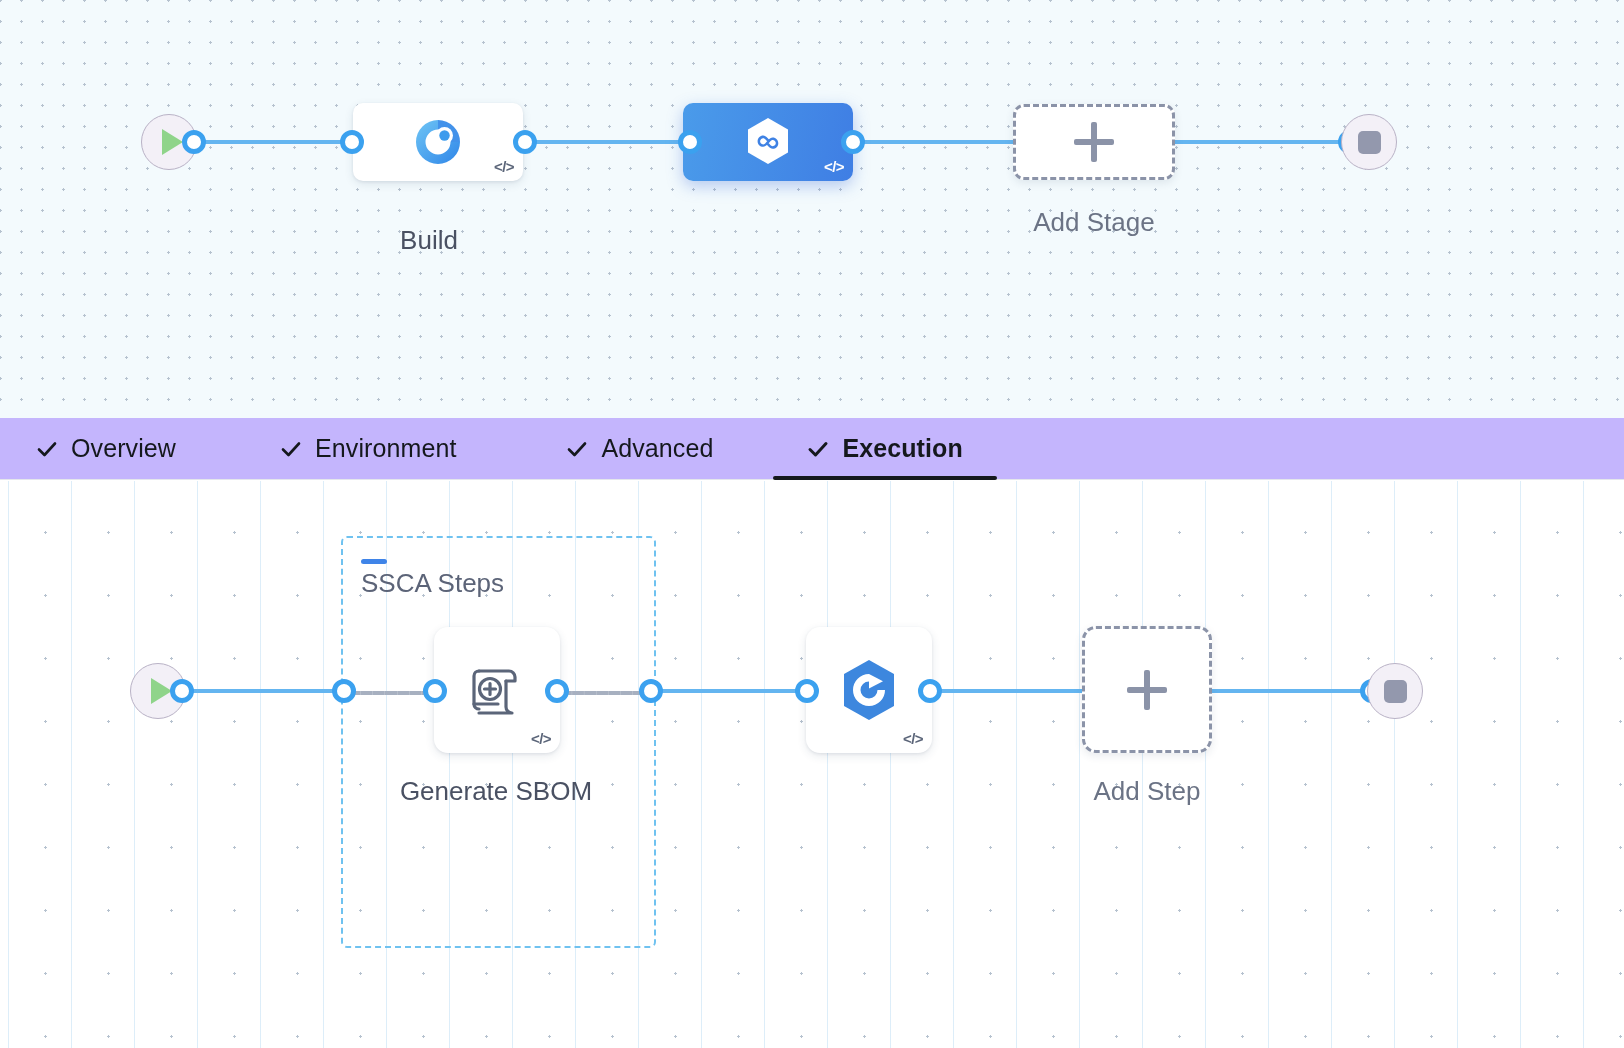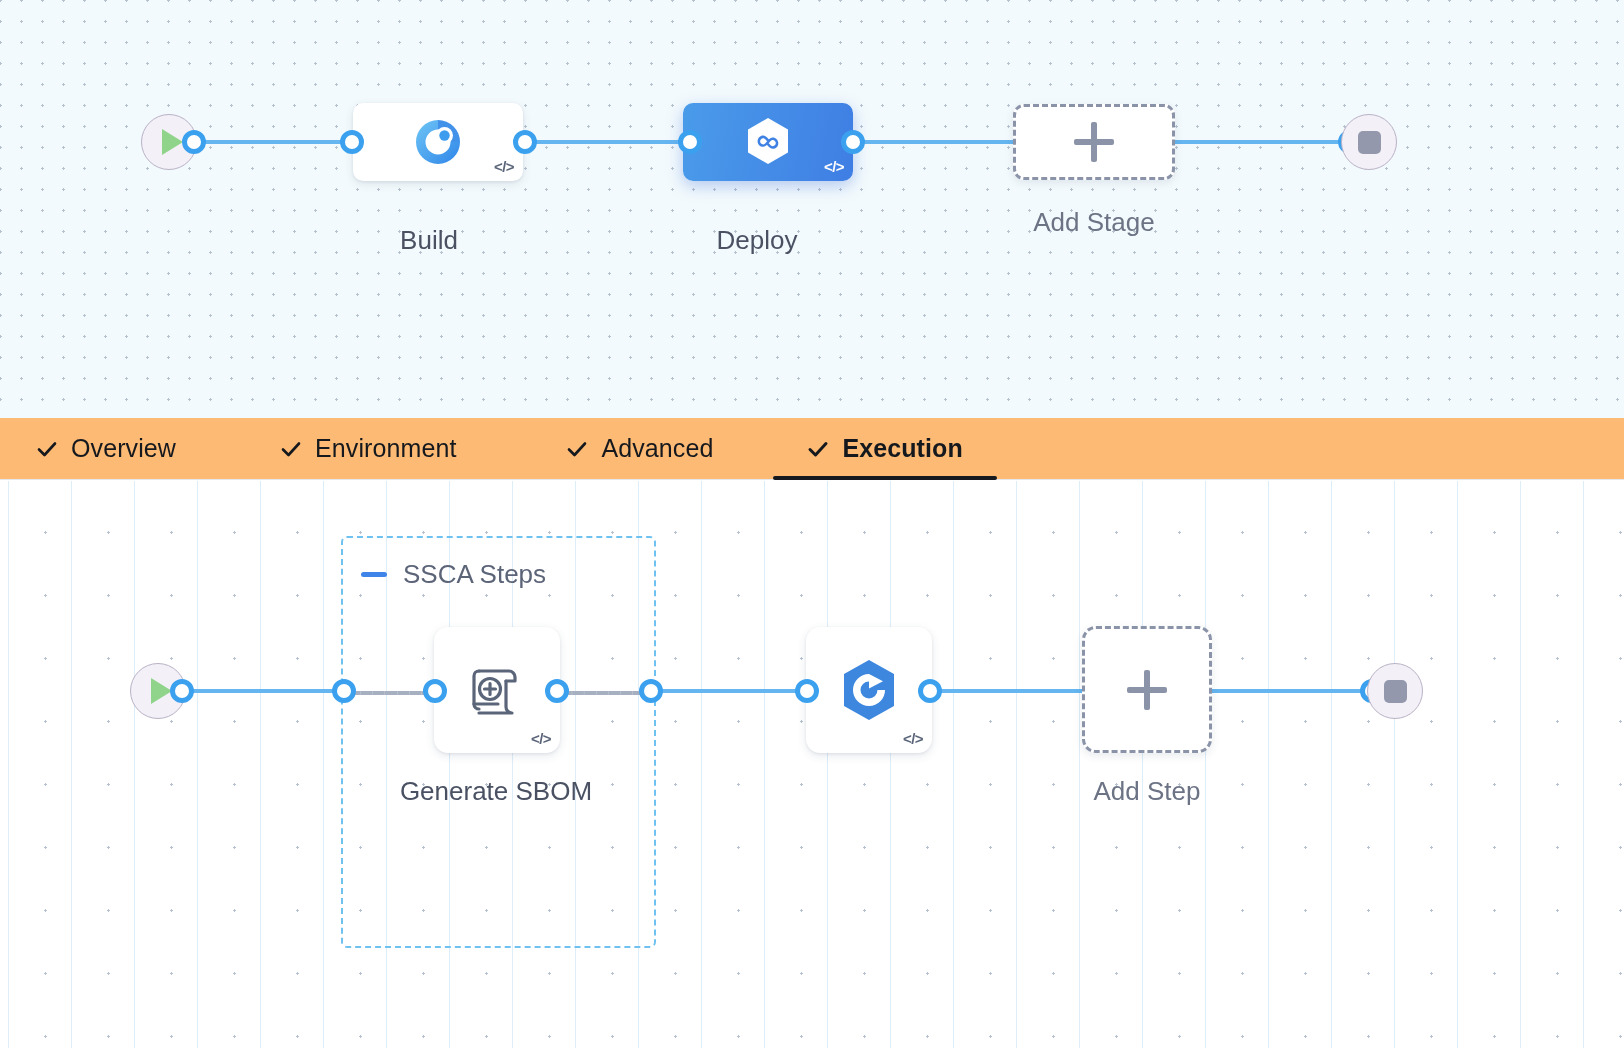--- a/index.html
+++ b/index.html
@@ -20,21 +20,21 @@
     background-image:
       radial-gradient(circle, #b6c2cf 1.1px, rgba(0,0,0,0) 1.2px);
     background-size: 21px 21px;
     background-position: 11px 11px;
     overflow: hidden;
   }
 
   .tabbar {
     position: absolute; left: 0; top: 418px;
     width: 1624px; height: 62px;
-    background: #fdba74;
+    background: #c4b5fd;
     border-bottom: 1px solid #e4e7ec;
     display: flex; align-items: center;
   }
 
   .step-canvas {
     position: absolute; left: 0; top: 481px;
     width: 1624px; height: 567px;
     background-color: #ffffff;
     background-image:
       repeating-linear-gradient(to right, rgba(210,232,247,.75) 0 1px, rgba(0,0,0,0) 1px 63px),
@@ -137,22 +137,23 @@
 
   
   .group-box {
     position: absolute;
     border: 2px dashed #6fc2f0;
     border-radius: 6px;
     background: rgba(255,255,255,0);
   }
   .group-header {
     position: absolute;
-    display: flex; align-items: center; gap: 16px;
+    display: flex; gap: 4px;
     cursor: pointer;
+    flex-direction: column;
   }
   .collapse-bar { width: 26px; height: 5px; background: #3f84e8; border-radius: 3px; }
   .group-title { font-size: 26px; color: #5c6478; }
 
   .icon-wrap { display: flex; align-items: center; justify-content: center; }
 </style>
 </head>
 <body>
 
 <div class="app">
@@ -194,21 +195,20 @@
       <span class="icon-wrap">
         <svg width="56" height="56" viewBox="0 0 56 56">
           <path d="M28 4 48 15.5v23L28 50 8 38.5v-23z" fill="#ffffff"></path>
           <path d="M23.2 21.6c-3.1 0-5.6 2.5-5.6 5.6s2.5 5.6 5.6 5.6c1.6 0 2.8-.8 4.6-2.7l2-2.2c1.2-1.4 1.9-1.9 2.9-1.9 1.7 0 3.1 1.4 3.1 3.1s-1.4 3.1-3.1 3.1c-1 0-1.7-.5-2.9-1.9l-1.3-1.4-1.7 1.9 1.2 1.3c1.8 1.9 3 2.7 4.7 2.7 3.1 0 5.6-2.5 5.6-5.6s-2.5-5.6-5.6-5.6c-1.7 0-2.9.8-4.7 2.7l-2 2.2c-1.2 1.4-1.8 1.9-2.8 1.9-1.7 0-3.1-1.4-3.1-3.1s1.4-3.1 3.1-3.1c1 0 1.6.5 2.8 1.9l1.3 1.4 1.7-1.9-1.2-1.3c-1.8-1.9-3-2.8-4.6-2.8z" fill="#3f82e4"></path>
         </svg>
       </span>
       <span class="code-badge">&lt;/&gt;</span>
     </div>
     <div class="dot" style="left:678px; top:130px;"></div>
     <div class="dot" style="left:841px; top:130px;"></div>
-    <div class="node-label" style="left:666px; top:222px; width:182px;">Deploy</div>
 
     <div class="add-card stage" style="left:1013px; top:104px;">
       <span class="plus"></span>
     </div>
     <div class="node-label muted" style="left:1003px; top:204px; width:182px;">Add Stage</div>
 
     <div class="dot" style="left:1338px; top:130px;"></div>
     <div class="terminal" style="left:1341px; top:114px;">
       <div class="stop-sq"></div>
     </div>

